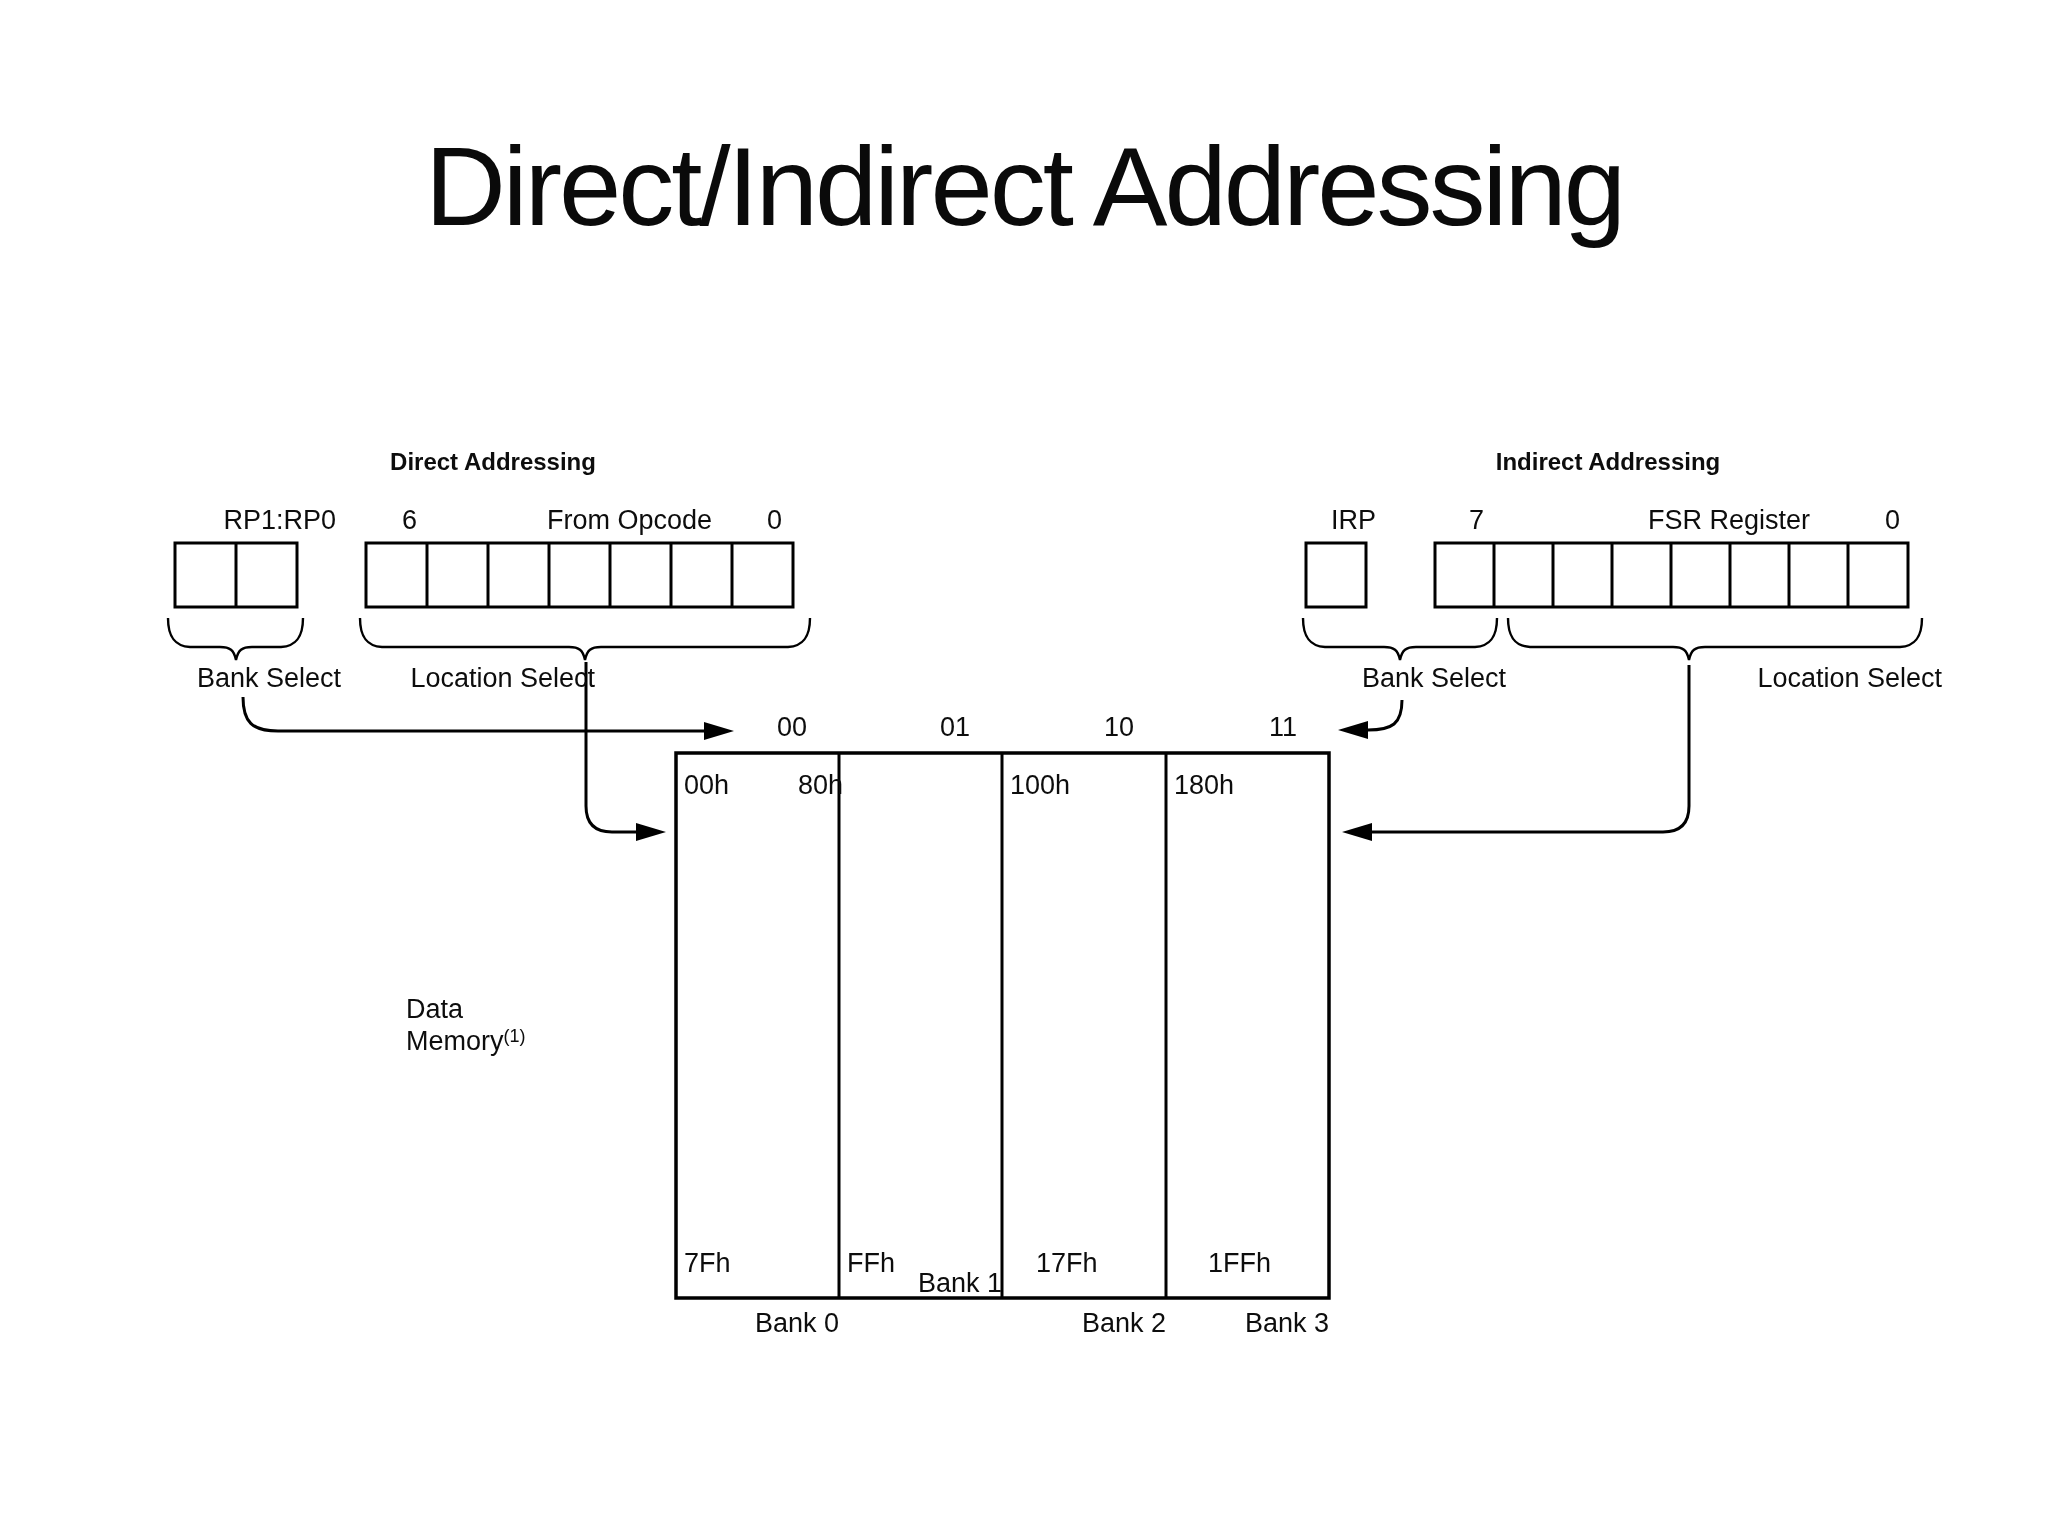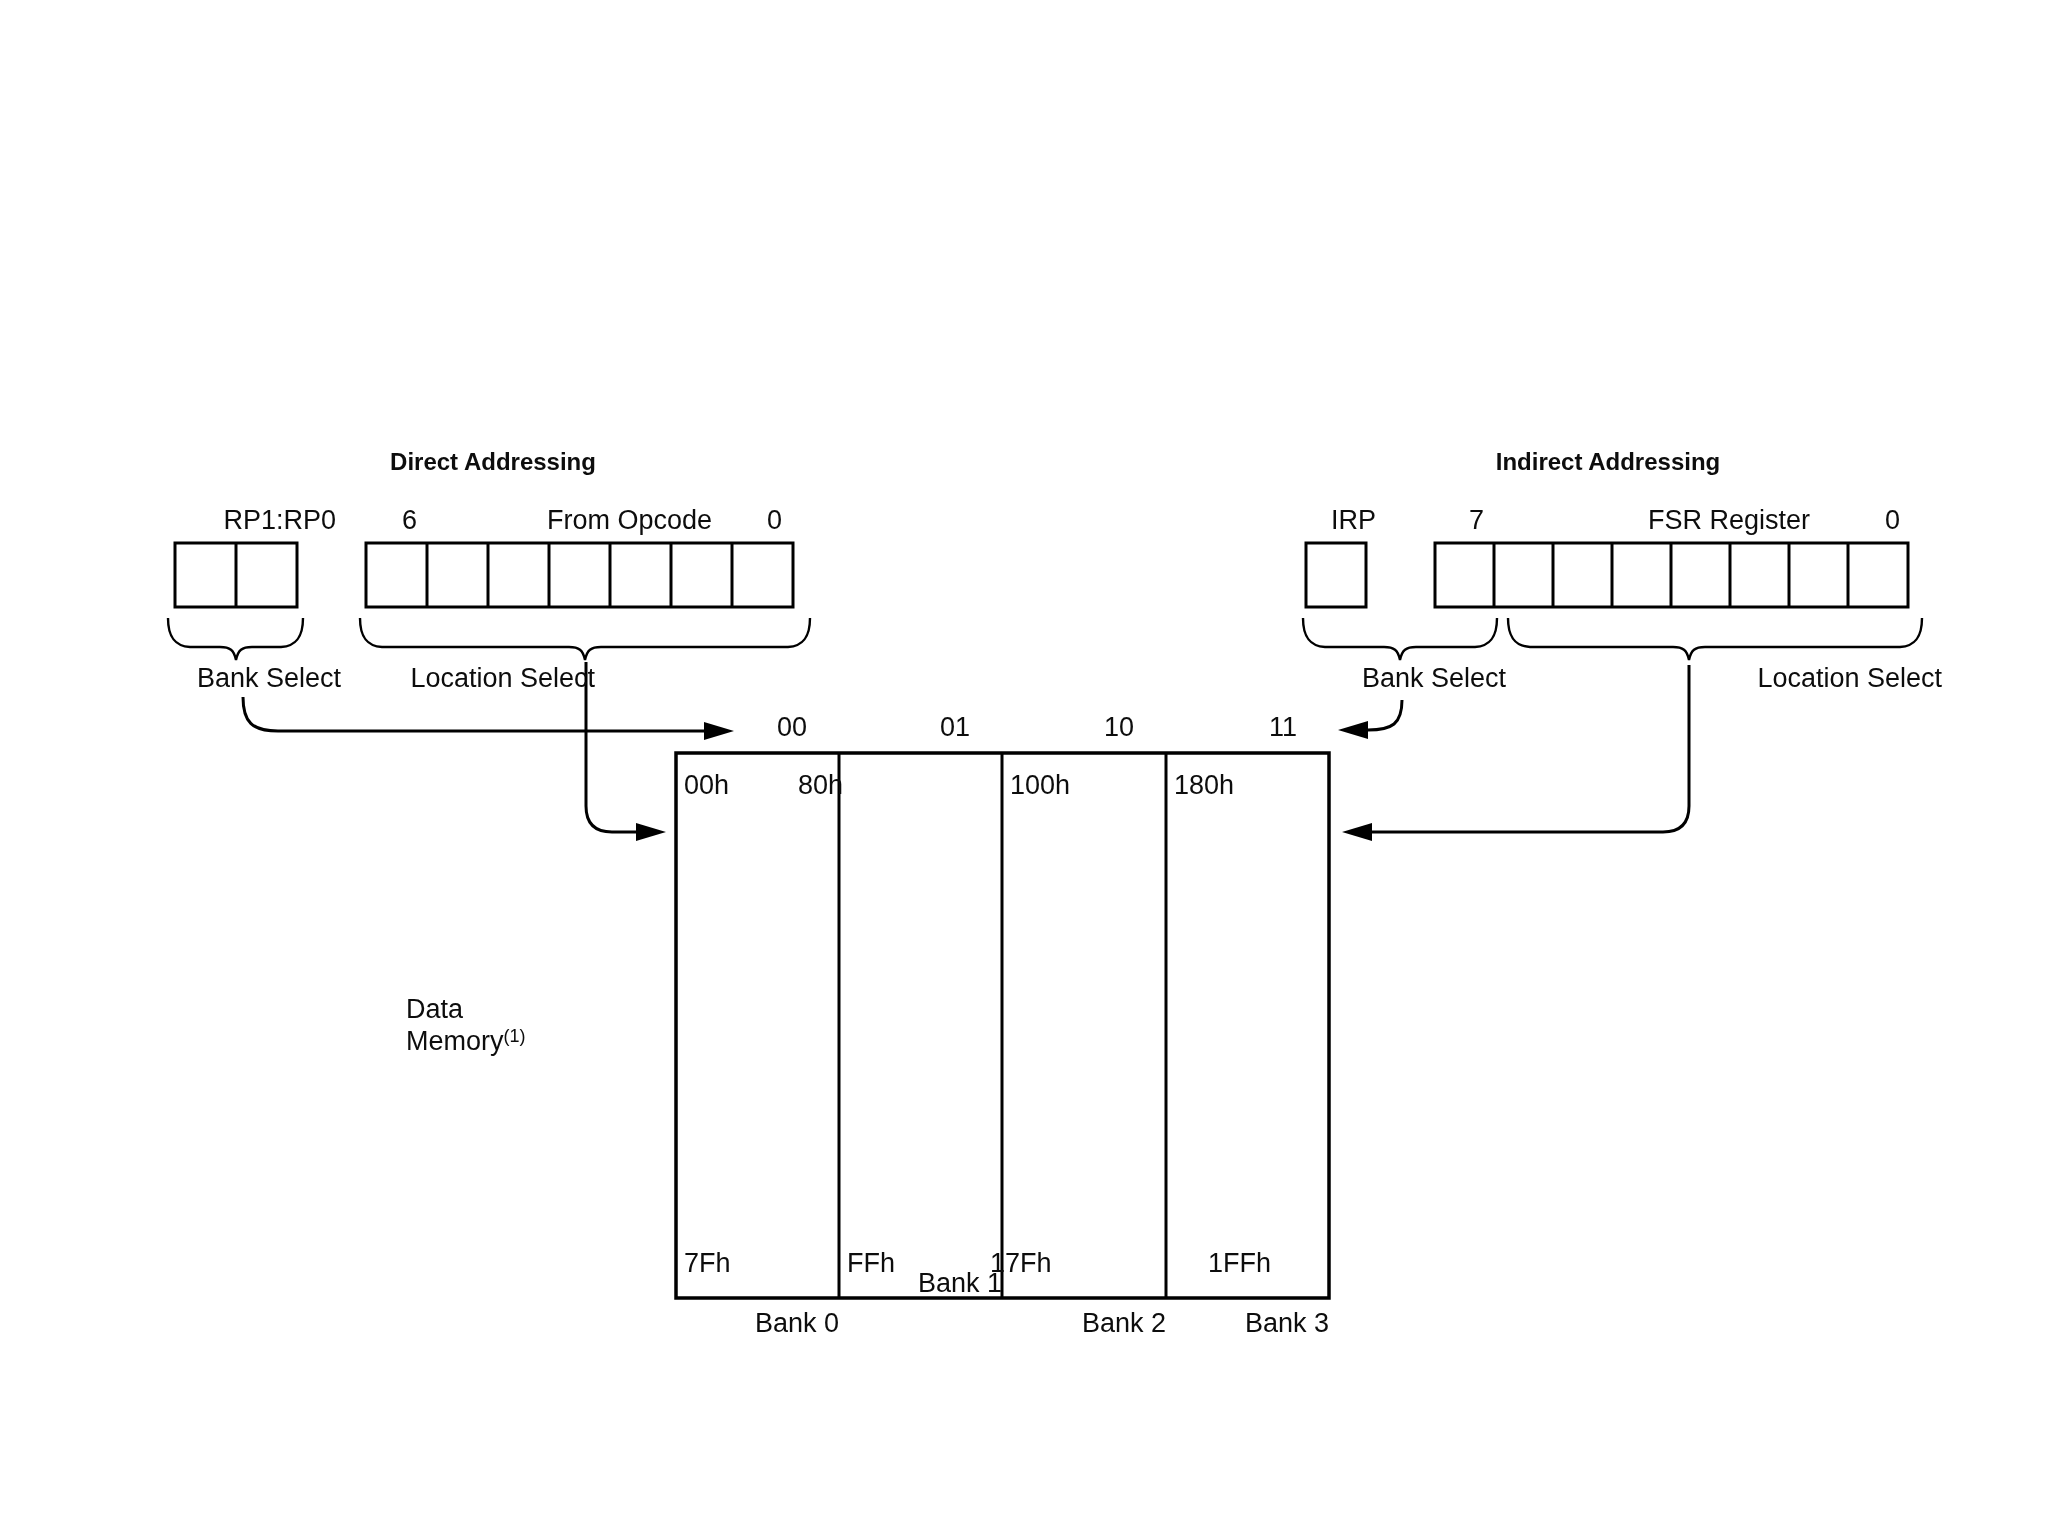--- a/index.html
+++ b/index.html
@@ -21,20 +21,21 @@
   }
   .lbl-left{font-size:27px;text-align:left;white-space:nowrap;}
   svg{position:absolute;left:0;top:0;}
   sup.note{font-size:18px;vertical-align:8px;}
 </style>
 </head>
 <body>
 
 <div id="canvas">
 
+  <div id="title" class="abs">Direct/Indirect Addressing</div>
 
   <svg width="2048" height="1536" viewBox="0 0 2048 1536">
     <g stroke="#000" fill="none" stroke-width="3">
 
       <g>
         <rect x="175" y="543" width="122" height="64"></rect>
         <line x1="236" y1="543" x2="236" y2="607"></line>
       </g>
 
       <g>
@@ -115,21 +116,21 @@
   <div class="abs lbl" style="left:1034px;top:712px;width:100px;">10</div>
   <div class="abs lbl" style="left:1197px;top:712px;width:100px;">11</div>
 
   <div class="abs lbl-left" style="left:684px;top:770px;">00h</div>
   <div class="abs lbl-left" style="left:798px;top:770px;">80h</div>
   <div class="abs lbl-left" style="left:1010px;top:770px;">100h</div>
   <div class="abs lbl-left" style="left:1174px;top:770px;">180h</div>
 
   <div class="abs lbl-left" style="left:684px;top:1248px;">7Fh</div>
   <div class="abs lbl-left" style="left:847px;top:1248px;">FFh</div>
-  <div class="abs lbl-left" style="left:990px;top:1248px;text-align:right;">17Fh</div>
+  <div class="abs lbl-left" style="left:1036px;top:1248px;text-align:right;">17Fh</div>
   <div class="abs lbl-left" style="left:1208px;top:1248px;">1FFh</div>
 
   <div class="abs lbl" style="left:676px;top:1308px;width:163px;">Bank 0</div>
   <div class="abs lbl" style="left:839px;top:1268px;width:163px;">Bank 1</div>
   <div class="abs lbl" style="left:1002px;top:1308px;width:164px;">Bank 2</div>
   <div class="abs lbl" style="left:1166px;top:1308px;width:163px;">Bank 3</div>
 
 </div>
 
 </body></html>

